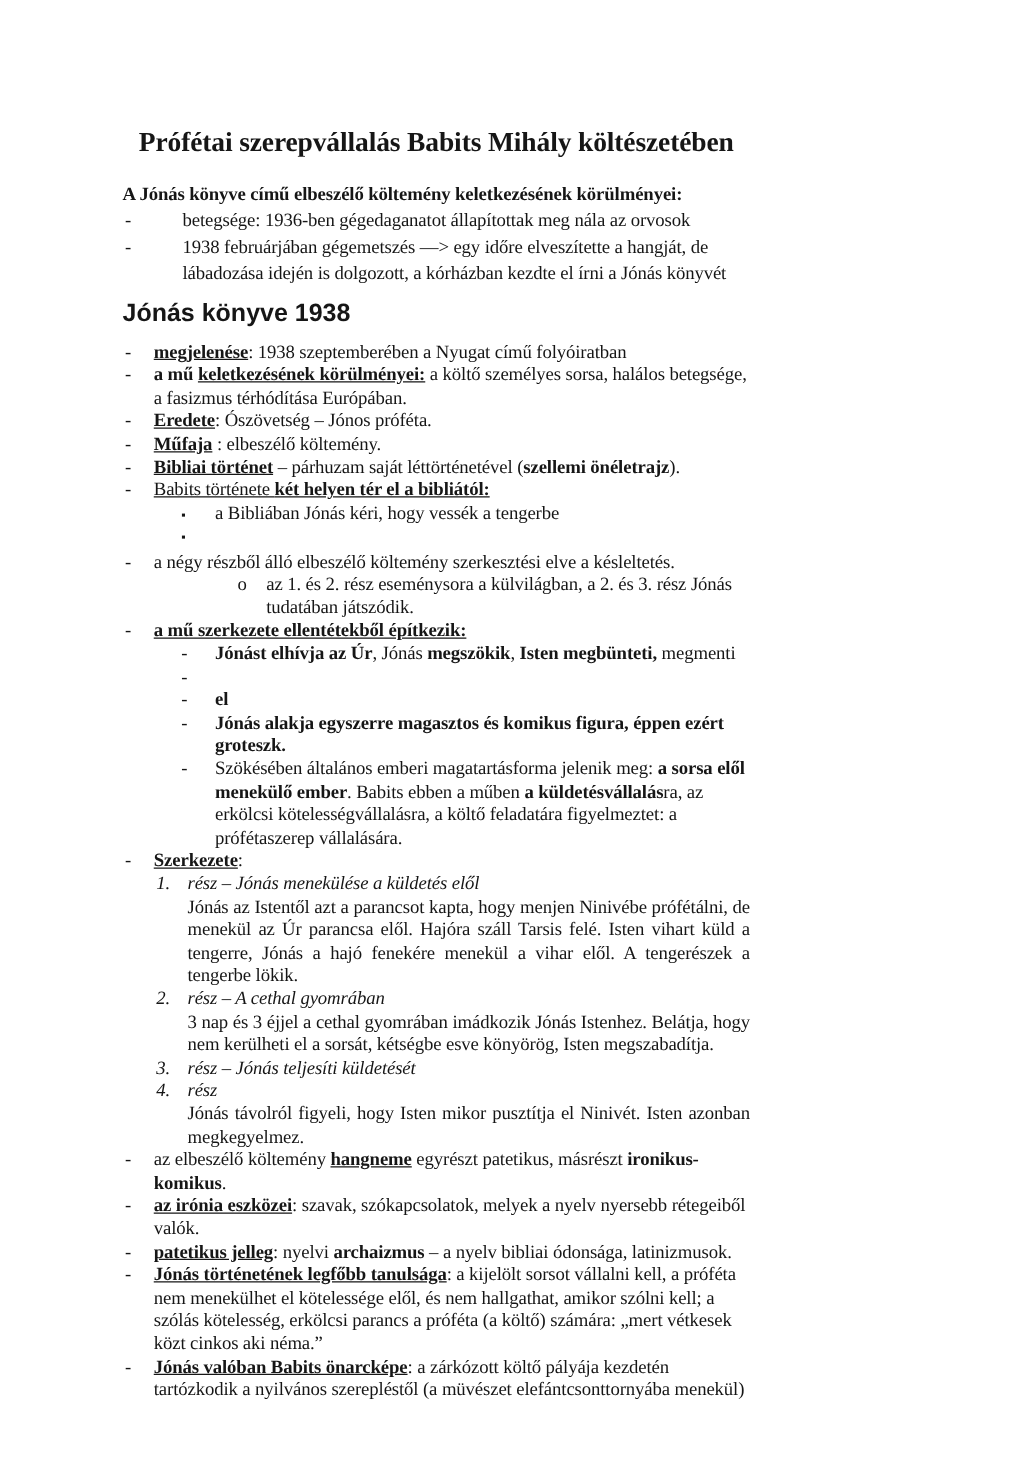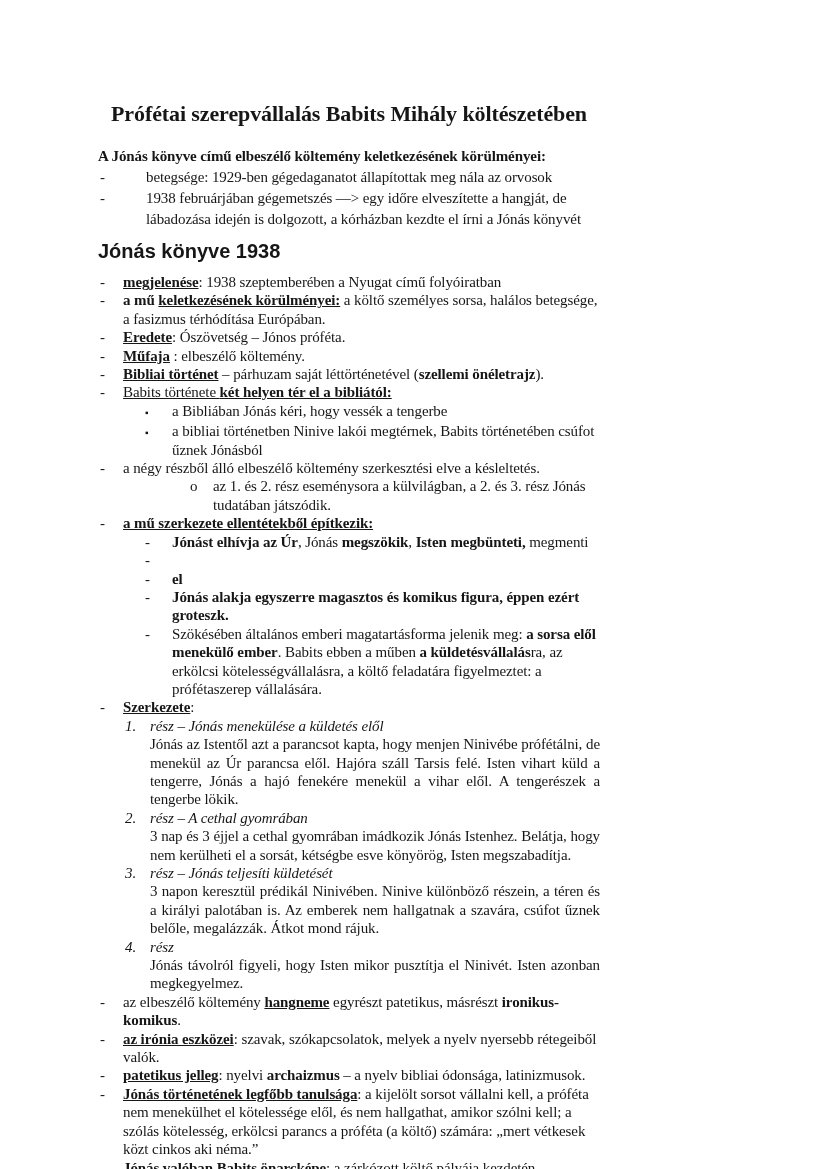--- a/index.html
+++ b/index.html
@@ -51,21 +51,21 @@
   .i { font-style: italic; }
 </style>
 </head>
 <body>
 
 <div class="page">
     <div class="blk title"><span class="b ">Prófétai szerepvállalás Babits Mihály költészetében</span></div>
     <div class="blk p0"><span class="b ">A Jónás könyve című elbeszélő költemény keletkezésének körülményei:</span></div>
     <div class="blk liA li">
       <span class="mk">-</span>
-      <span class="ct"><span class="">betegsége: 1929-ben gégedaganatot állapítottak meg nála az orvosok</span></span>
+      <span class="ct"><span class="">betegsége: 1936-ben gégedaganatot állapítottak meg nála az orvosok</span></span>
     </div>
     <div class="blk liA li">
       <span class="mk">-</span>
       <span class="ct"><span class="">1938 februárjában gégemetszés —&gt; egy időre elveszítette a hangját, de lábadozása idején is dolgozott, a kórházban kezdte el írni a Jónás könyvét</span></span>
     </div>
     <div class="blk h1"><span class="b ">Jónás könyve 1938</span></div>
     <div class="blk li1 li">
       <span class="mk">-</span>
       <span class="ct"><span class="b u ">megjelenése</span><span class="">: 1938 szeptemberében a Nyugat című folyóiratban</span></span>
     </div>
@@ -88,21 +88,20 @@
     <div class="blk li1 li">
       <span class="mk">-</span>
       <span class="ct"><span class="u ">Babits története </span><span class="b u ">két helyen tér el a bibliától:</span></span>
     </div>
     <div class="blk liSq li">
       <span class="mk">▪</span>
       <span class="ct"><span class="">a Bibliában Jónás kéri, hogy vessék a tengerbe</span></span>
     </div>
     <div class="blk liSq li">
       <span class="mk">▪</span>
-      <span class="ct"><span class="">a bibliai történetben Ninive lakói megtérnek, Babits történetében csúfot űznek Jónásból</span></span>
     </div>
     <div class="blk li1 li">
       <span class="mk">-</span>
       <span class="ct"><span class="">a négy részből álló elbeszélő költemény szerkesztési elve a késleltetés.</span></span>
     </div>
     <div class="blk liO li">
       <span class="mk">o</span>
       <span class="ct"><span class="">az 1. és 2. rész eseménysora a külvilágban, a 2. és 3. rész Jónás tudatában játszódik.</span></span>
     </div>
     <div class="blk li1 li">
@@ -139,21 +138,20 @@
     <div class="blk bodyP"><span class="">Jónás az Istentől azt a parancsot kapta, hogy menjen Ninivébe prófétálni, de menekül az Úr parancsa elől. Hajóra száll Tarsis felé. Isten vihart küld a tengerre, Jónás a hajó fenekére menekül a vihar elől. A tengerészek a tengerbe lökik.</span></div>
     <div class="blk num li">
       <span class="mk">2.</span>
       <span class="ct"><span class="i">rész – A cethal gyomrában</span></span>
     </div>
     <div class="blk bodyP"><span class="">3 nap és 3 éjjel a cethal gyomrában imádkozik Jónás Istenhez. Belátja, hogy nem kerülheti el a sorsát, kétségbe esve könyörög, Isten megszabadítja.</span></div>
     <div class="blk num li">
       <span class="mk">3.</span>
       <span class="ct"><span class="i">rész – Jónás teljesíti küldetését</span></span>
     </div>
-    <div class="blk bodyP"><span class="">3 napon keresztül prédikál Ninivében. Ninive különböző részein, a téren és a királyi palotában is. Az emberek nem hallgatnak a szavára, csúfot űznek belőle, megalázzák. Átkot mond rájuk.</span></div>
     <div class="blk num li">
       <span class="mk">4.</span>
       <span class="ct"><span class="i">rész</span></span>
     </div>
     <div class="blk bodyP"><span class="">Jónás távolról figyeli, hogy Isten mikor pusztítja el Ninivét. Isten azonban megkegyelmez.</span></div>
     <div class="blk li1 li">
       <span class="mk">-</span>
       <span class="ct"><span class="">az elbeszélő költemény </span><span class="b u ">hangneme</span><span class=""> egyrészt patetikus, másrészt </span><span class="b ">ironikus- komikus</span><span class="">.</span></span>
     </div>
     <div class="blk li1 li">

